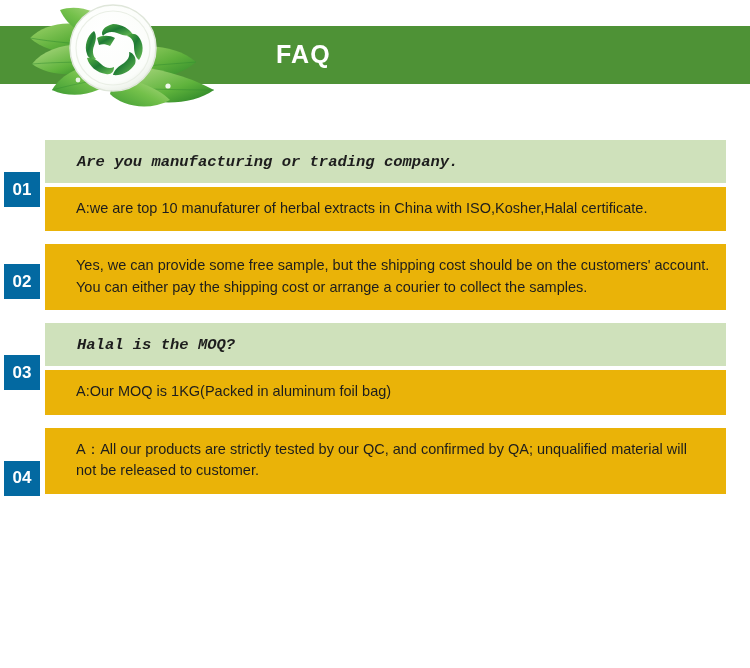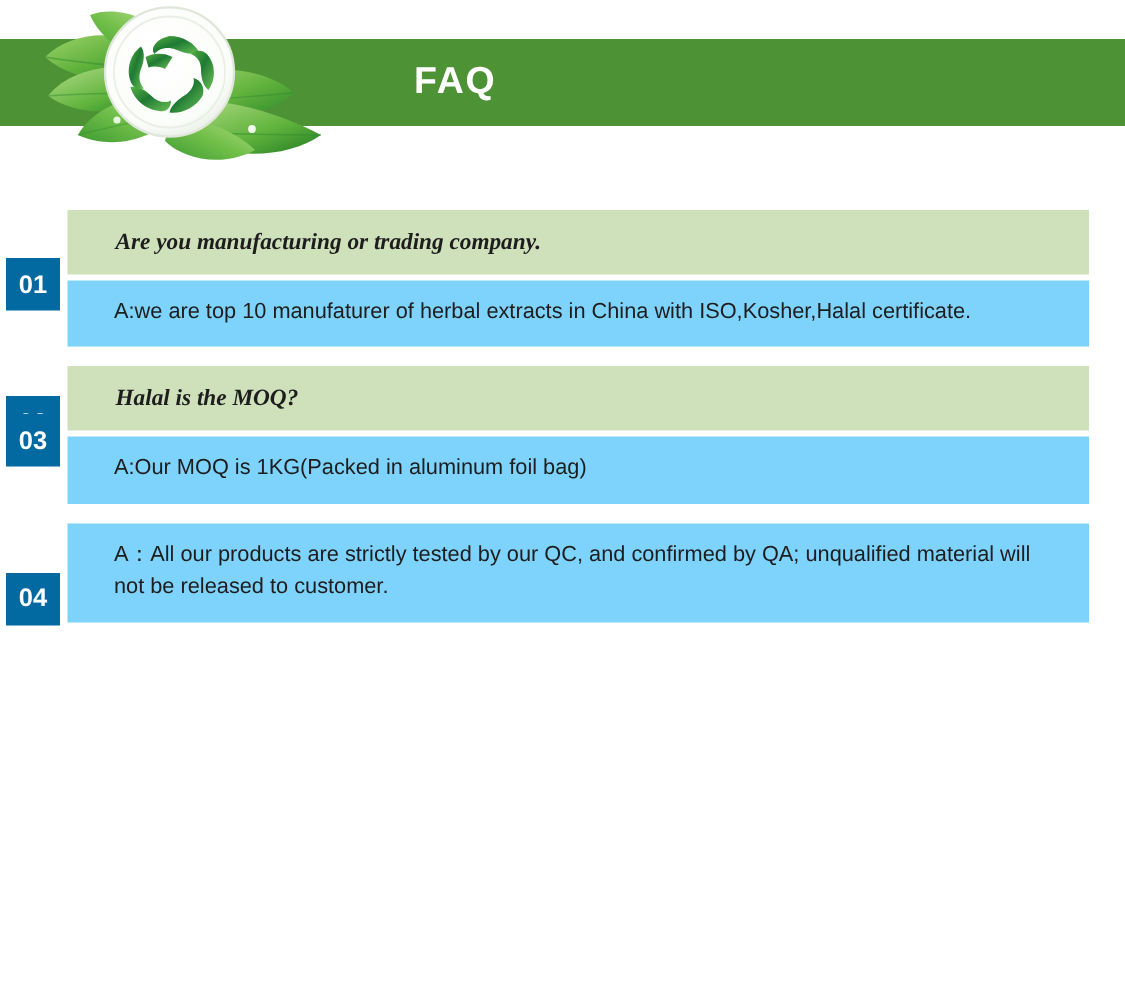--- a/index.html
+++ b/index.html
@@ -86,24 +86,24 @@
     background: #cfe1bb;
     height: 43px;
     display: flex;
     align-items: center;
     padding-left: 32px;
     box-sizing: border-box;
     font-size: 15.5px;
     font-weight: bold;
     font-style: italic;
     color: #1d1d1d;
-    font-family: Liberation Serif, serif;
+    font-family: Liberation Mono, monospace;
   }
   .faq-answer {
-    background: #7dd3fc;
+    background: #eab308;
     margin-top: 4px;
     padding: 11px 16px 12px 31px;
     box-sizing: border-box;
     font-size: 14.5px;
     color: #1d1d1d;
     line-height: 1.48;
     font-family: "Liberation Sans", sans-serif;
   }
   .faq-answer p {
     margin: 0;
@@ -192,20 +192,23 @@
       <div class="faq-question">Are you manufacturing or trading company.</div>
       <div class="faq-answer">
         <p>A:we are top 10 manufaturer of herbal extracts in China with ISO,Kosher,Halal certificate.</p>
       </div>
     </div>
   </div>
 
   <div class="faq-item">
     <div class="faq-badge" style="top:20px">02</div>
     <div class="faq-body">
+      <div class="faq-answer">
+        <p>Yes, we can provide some free sample, but the shipping cost should be on the customers' account. You can either pay the shipping cost or arrange a courier to collect the samples.</p>
+      </div>
     </div>
   </div>
 
   <div class="faq-item">
     <div class="faq-badge" style="top:32px">03</div>
     <div class="faq-body">
       <div class="faq-question">Halal is the MOQ?</div>
       <div class="faq-answer">
         <p>A:Our MOQ is 1KG(Packed in aluminum foil bag)</p>
       </div>

